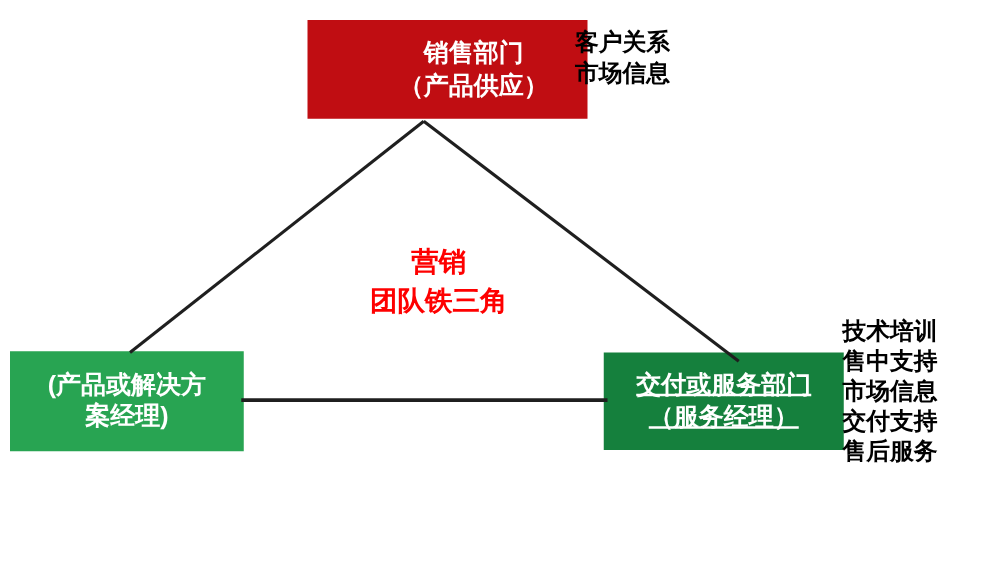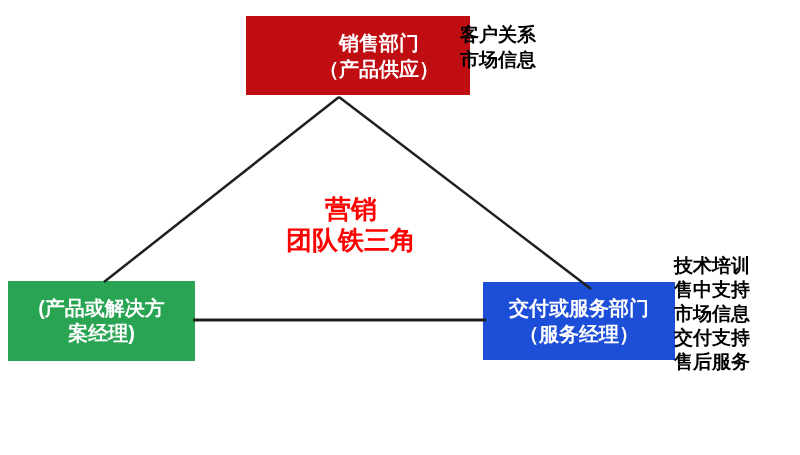--- a/index.html
+++ b/index.html
@@ -56,42 +56,42 @@
   .ann-sales    { left: 460px; top: 22px; }
   .ann-tech     { left: 52px;  top: 374px; }
   .ann-delivery { left: 674px; top: 254px; line-height: 24px; }
   .center-title {
     position: absolute;
     left: 251px;
     top: 194px;
     width: 200px;
     text-align: center;
     font-weight: bold;
-    font-size: 26px;
+    font-size: 22px;
     line-height: 31px;
     z-index: 3;
     white-space: nowrap;
   }
 </style>
 </head>
 <body>
 
 <div class="stage">
 
   <div class="node node-sales" style="background-color: rgb(192, 13, 18); padding-left: 42px;">
     <div>销售部门</div>
     <div>（产品供应）</div>
   </div>
 
   <div class="node node-tech" style="background-color: rgb(40, 164, 82);">
     <div>(产品或解决方</div>
     <div>案经理)</div>
   </div>
 
-  <div class="node node-delivery" style="background-color: #1d4ed8;">
+  <div class="node node-delivery" style="background-color: #15803d; text-decoration: underline;">
     <div>交付或服务部门</div>
     <div>（服务经理）</div>
   </div>
 
   <div class="center-title" style="color: rgb(254, 0, 0);">
     <div>营销</div>
     <div>团队铁三角</div>
   </div>
 
   <div class="annotation ann-sales">

